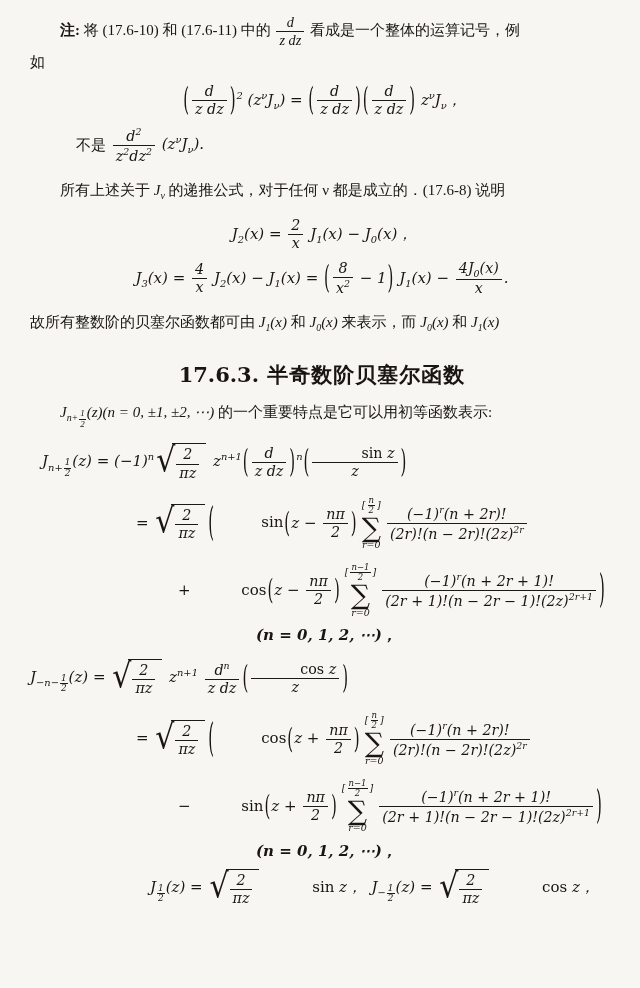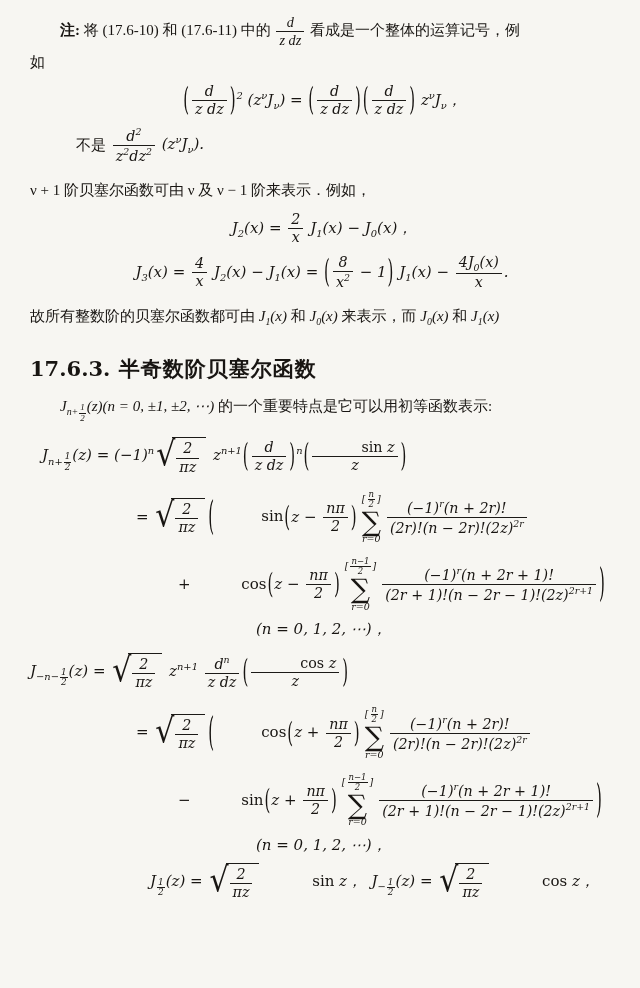--- a/index.html
+++ b/index.html
@@ -37,28 +37,28 @@
   .sl{font-size:9.5px;line-height:1.15;font-style:italic;}
   .sl .frac{font-size:8.5px;vertical-align:middle;}
   .sl .frac .num{border-bottom-width:1px;padding:0 1px;line-height:1.05;}
   .sl .frac .den{padding:0 1px;line-height:1.05;}
   .sg{font-size:27px;line-height:0.95;font-style:normal;}
   
   .bigp{display:inline-block;vertical-align:middle;font-style:normal;font-weight:400;padding:0 1px;}
   
   .eq{line-height:1.25;margin:8px 0;white-space:nowrap;}
   .center{text-align:center;}
-  .sec-head{font-size:21px;font-weight:600;margin:20px 0 10px 0;letter-spacing:1px;}
+  .sec-head{font-size:21px;font-weight:600;margin:20px 0 10px 0;letter-spacing:1px;text-align:center;}
   .sec-head .secnum{letter-spacing:0;}
   .gap-s{margin-top:12px;}
   .gap-m{margin-top:14px;}
   .ml1{margin-left:12px;}
   .ml2{margin-left:106px;}
   .ml3{margin-left:148px;}
-  .ml4{margin-left:226px;}
+  .ml4{margin-left:226px;font-weight:bold;}
   .ml6{margin-left:120px;}
 </style>
 </head>
 <body>
 
 <div class="page">
 
   <div class="line">
     <span class="indent"></span><b class="cn">注:</b><span class="cn"> 将 (17.6-10) 和 (17.6-11) 中的 </span><span class="math"><span class="frac">
           <span class="num">d</span>
@@ -77,21 +77,23 @@
         <span class="num"><span class="mt">d</span></span>
         <span class="den"><span class="mt">z dz</span></span>
       </span><span class="bigp" style="transform: scaleY(2.1);">)</span><span class="mt"> z</span><sup><span class="mt">ν</span></sup><span class="mt">J</span><sub><span class="mt">ν</span></sub><span class="mt">，</span></div>
 
   <div class="eq math"><span class="mup"><span class="mt">不是 </span></span><span class="frac">
         <span class="num"><span class="mt">d</span><sup><span class="mt">2</span></sup></span>
         <span class="den"><span class="mt">z</span><sup><span class="mt">2</span></sup><span class="mt">dz</span><sup><span class="mt">2</span></sup></span>
       </span><span class="mt"> (z</span><sup><span class="mt">ν</span></sup><span class="mt">J</span><sub><span class="mt">ν</span></sub><span class="mt">).</span></div>
 
   <div class="gap-s">
-    <div class="line cn">ν + 1 阶贝塞尔函数可由 ν 及 ν − 1 阶来表示．例如，</div>
+    <div class="line">
+      <span class="indent"></span><span class="cn">所有上述关于 </span><span class="math"><span class="mt">J</span><sub><span class="mt">ν</span></sub></span><span class="cn"> 的递推公式，对于任何 ν 都是成立的．(17.6-8) 说明</span>
+    </div>
   </div>
 
   <div class="eq center math"><span class="mt">J</span><sub><span class="mt">2</span></sub><span class="mt">(x) = </span><span class="frac">
         <span class="num"><span class="mt">2</span></span>
         <span class="den"><span class="mt">x</span></span>
       </span><span class="mt"> J</span><sub><span class="mt">1</span></sub><span class="mt">(x) − J</span><sub><span class="mt">0</span></sub><span class="mt">(x)，</span></div>
   <div class="eq center math"><span class="mt">J</span><sub><span class="mt">3</span></sub><span class="mt">(x) = </span><span class="frac">
         <span class="num"><span class="mt">4</span></span>
         <span class="den"><span class="mt">x</span></span>
       </span><span class="mt"> J</span><sub><span class="mt">2</span></sub><span class="mt">(x) − J</span><sub><span class="mt">1</span></sub><span class="mt">(x) = </span><span class="bigp" style="transform: scaleY(2.1);">(</span><span class="frac">

